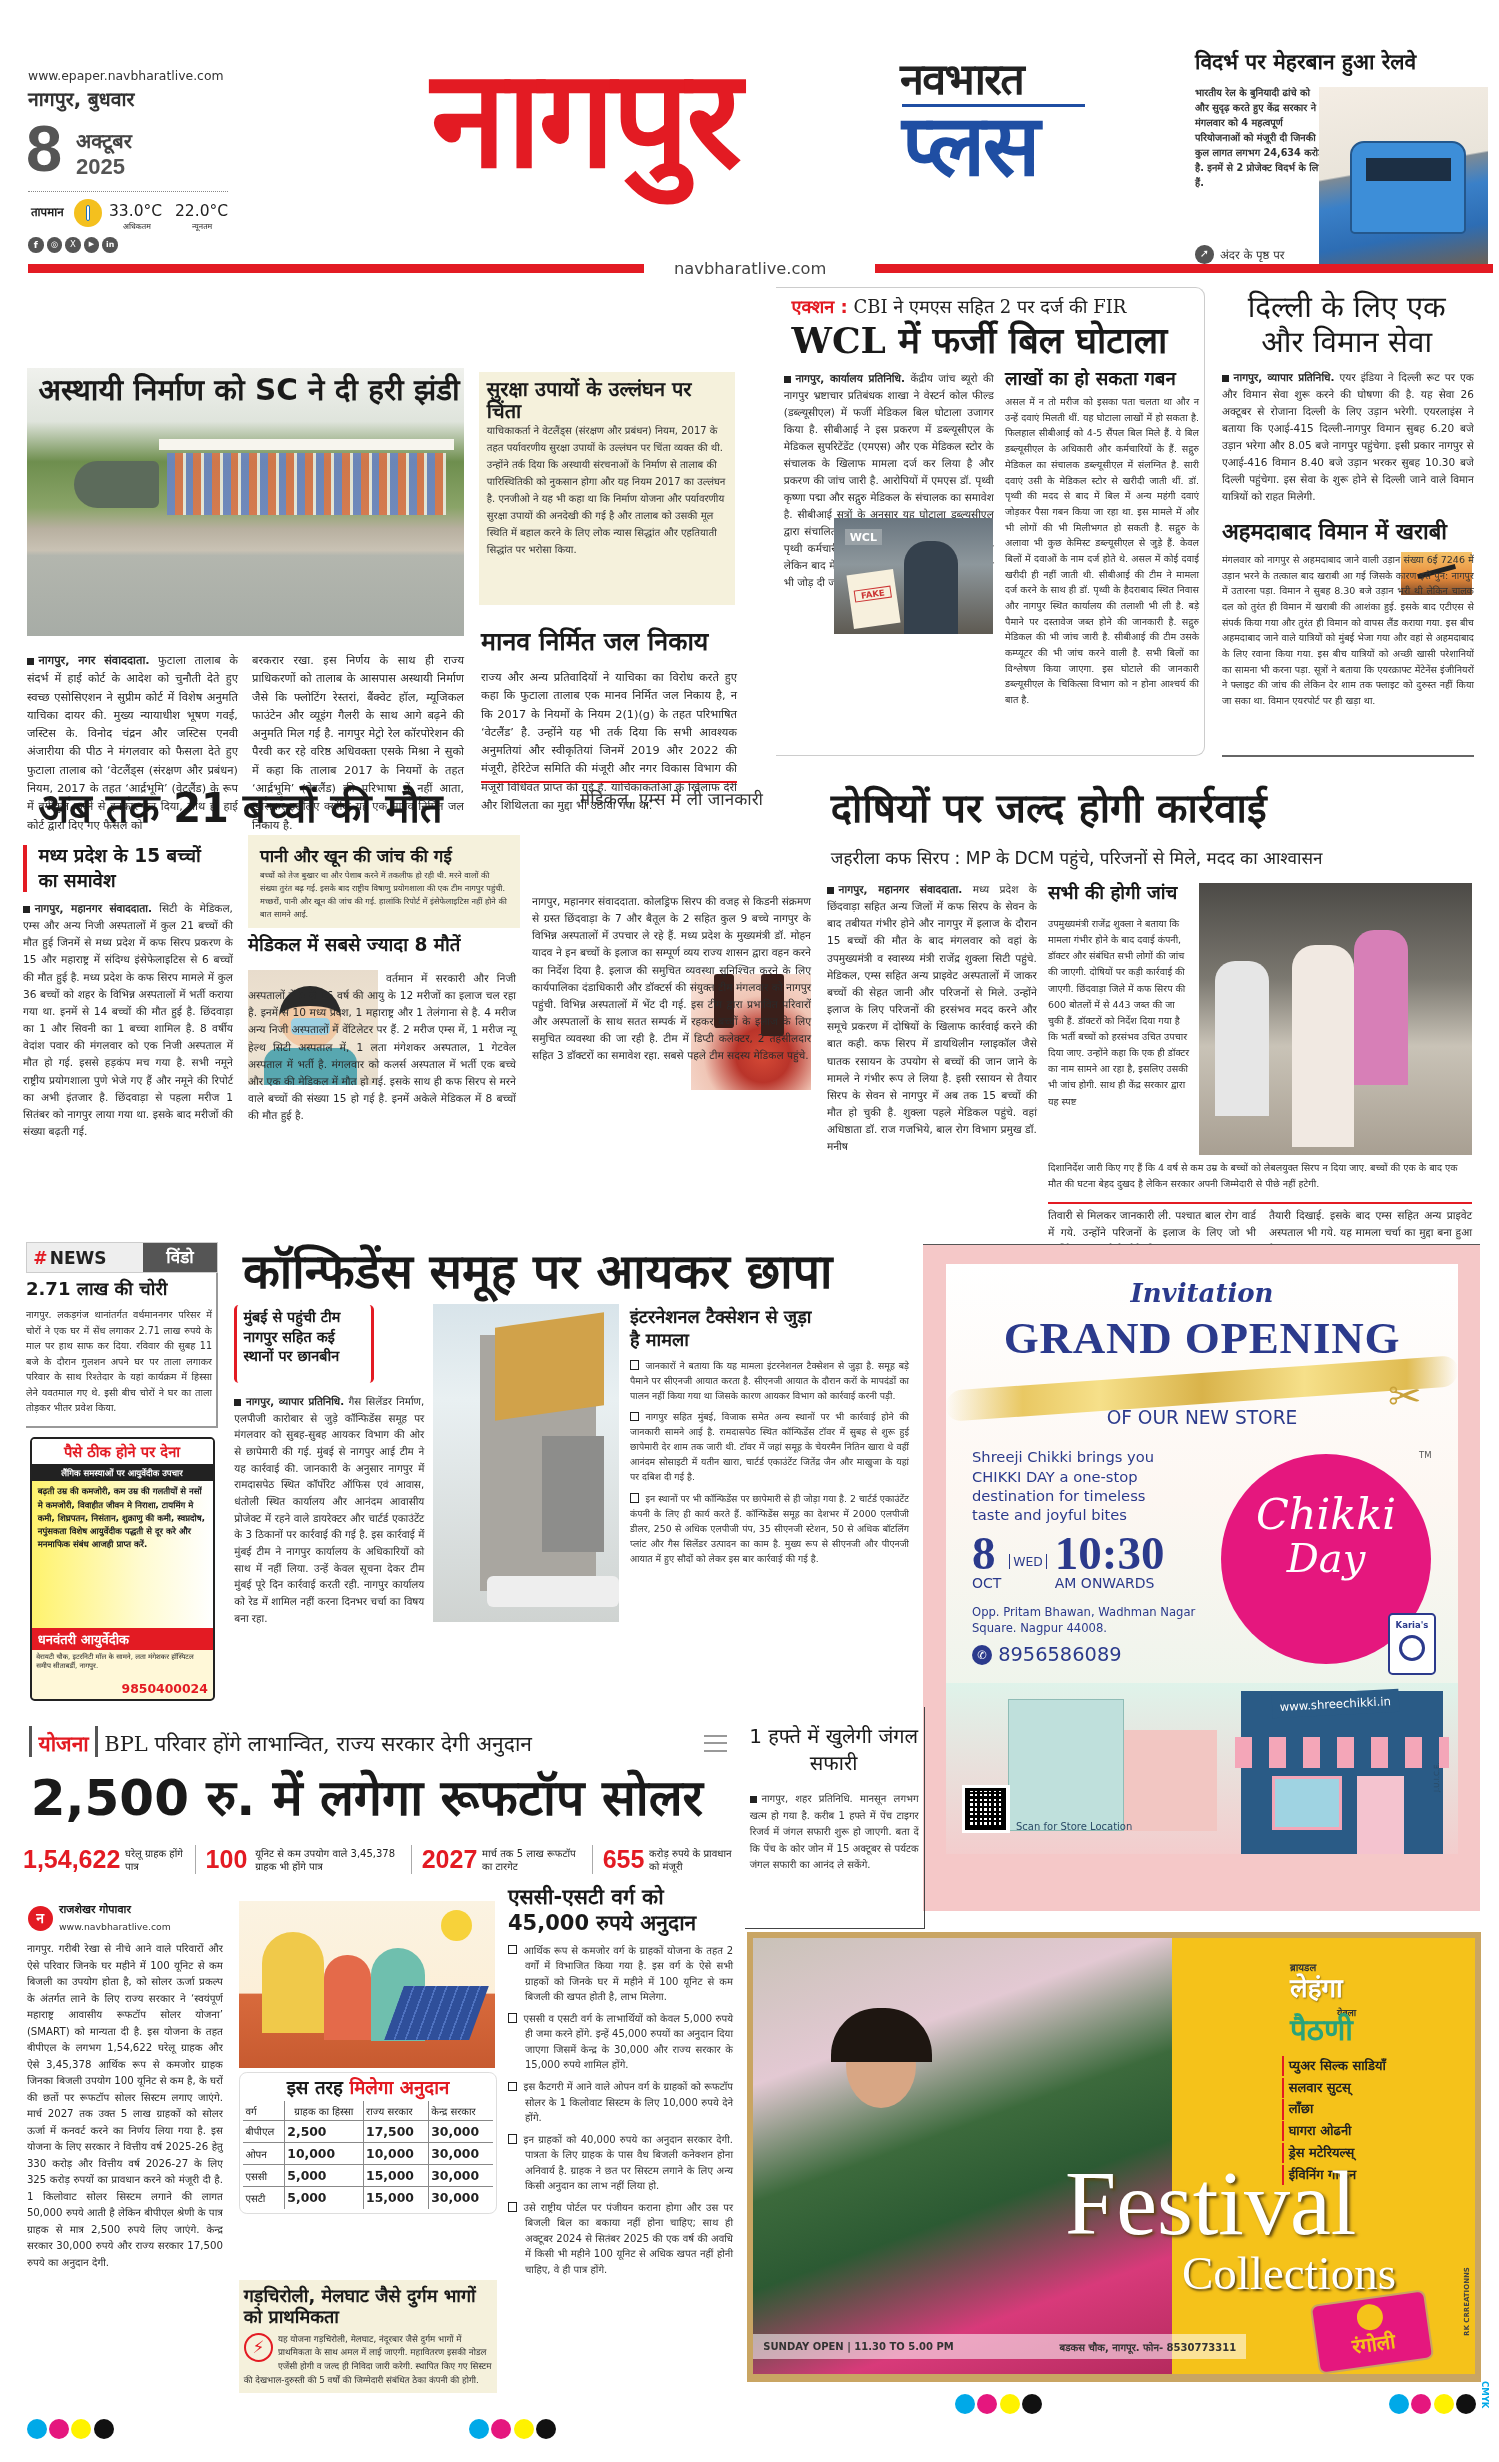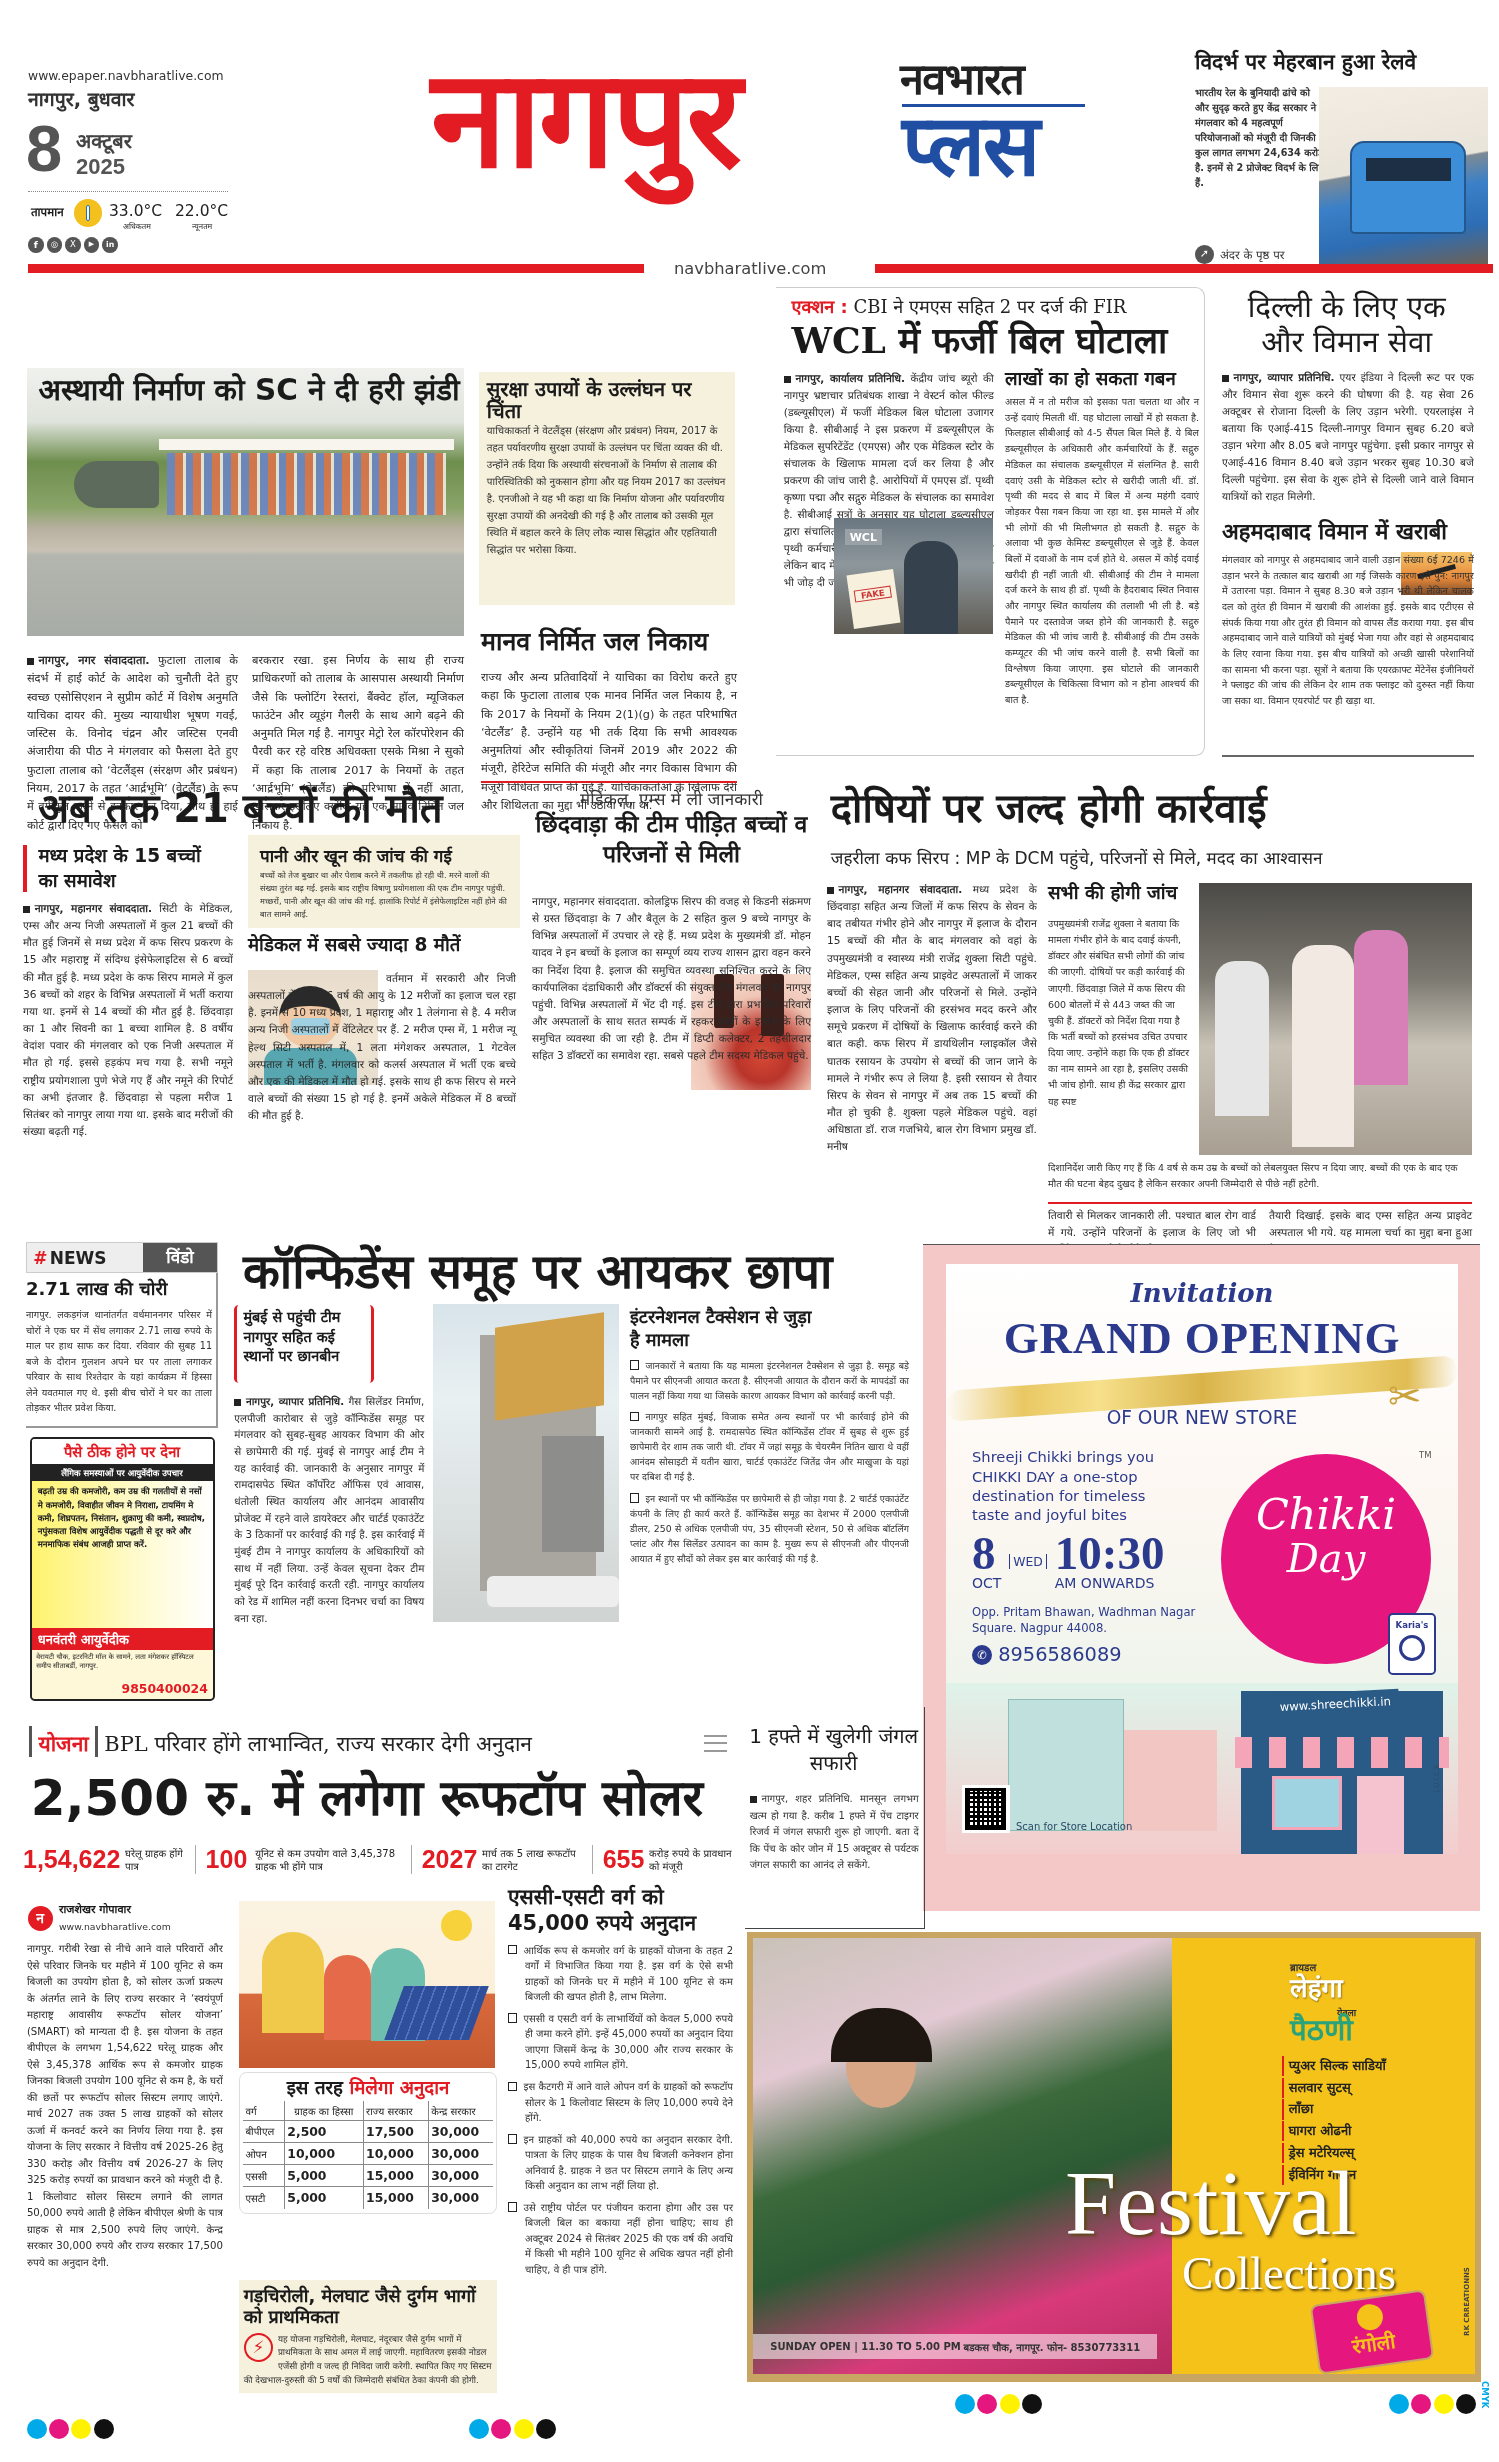--- a/index.html
+++ b/index.html
@@ -136,21 +136,20 @@
   <div class="abs img" style="left:225px;top:186px;width:130px;height:115px;background:linear-gradient(180deg,#e8dccc 0%,#f1e6d4 60%,#e5dccd 100%)">
     <div style="position:absolute;left:31px;top:15.5px;width:62px;height:62px;border-radius:50%;background:#f1c9a5;border-top:20px solid #2a2a2a"></div>
     <div style="position:absolute;left:43px;top:48px;width:39px;height:17px;background:#9ed0e2;border-radius:4.7px"></div>
     <div style="position:absolute;left:15.5px;top:78px;width:93px;height:37px;background:#58a7b0;border-radius:15.5px 15.5px 0 0"></div>
   </div>
   <div class="abs body-txt" style="left:225px;top:186px;width:268px;font-size:10.6px;text-indent:138px">वर्तमान में सरकारी और निजी अस्पतालों में 0 से 16 वर्ष की आयु के 12 मरीजों का इलाज चल रहा है. इनमें से 10 मध्य प्रदेश, 1 महाराष्ट्र और 1 तेलंगाना से है. 4 मरीज अन्य निजी अस्पतालों में वेंटिलेटर पर हैं. 2 मरीज एम्स में, 1 मरीज न्यू हेल्थ सिटी अस्पताल में, 1 लता मंगेशकर अस्पताल, 1 गेटवेल अस्पताल में भर्ती है. मंगलवार को कलर्स अस्पताल में भर्ती एक बच्चे और एक की मेडिकल में मौत हो गई. इसके साथ ही कफ सिरप से मरने वाले बच्चों की संख्या 15 हो गई है. इनमें अकेले मेडिकल में 8 बच्चों की मौत हुई है.</div>
 </div>
 
 <div class="abs" style="left:532px;top:784px;width:279px;height:442px">
   <div class="abs" style="left:0;top:3.1px;width:279px;text-align:center;font-size:17px;color:#333">मेडिकल, एम्स में ली जानकारी</div>
-  <div class="abs hd" style="left:0;top:26px;width:279px;text-align:center;font-size:23px;line-height:1.3">छिंदवाड़ा की टीम पीड़ित बच्चों व परिजनों से मिली</div>
   <div class="abs img" style="left:159px;top:190px;width:120px;height:116px;background:radial-gradient(circle at 60% 70%,#d64a36 0%,#b9342a 25%,#f0c6b6 55%,#fbe9e0 100%)">
     <div style="position:absolute;left:23px;top:0;width:20px;height:54px;background:#3a1f1a;border-radius:3.1px"></div>
     <div style="position:absolute;left:70px;top:0;width:23px;height:62px;background:#3a1f1a;border-radius:3.1px"></div>
   </div>
   <div class="abs body-txt" style="left:0;top:109px;width:279px;font-size:10.6px">नागपुर, महानगर संवाददाता. कोलड्रिफ सिरप की वजह से किडनी संक्रमण से ग्रस्त छिंदवाड़ा के 7 और बैतूल के 2 सहित कुल 9 बच्चे नागपुर के विभिन्न अस्पतालों में उपचार ले रहे हैं. मध्य प्रदेश के मुख्यमंत्री डॉ. मोहन यादव ने इन बच्चों के इलाज का सम्पूर्ण व्यय राज्य शासन द्वारा वहन करने का निर्देश दिया है. इलाज की समुचित व्यवस्था सुनिश्चित करने के लिए कार्यपालिका दंडाधिकारी और डॉक्टर्स की संयुक्त टीम मंगलवार को नागपुर पहुंची. विभिन्न अस्पतालों में भेंट दी गई. इस टीम द्वारा प्रभावित परिवारों और अस्पतालों के साथ सतत सम्पर्क में रहकर बच्चों के इलाज के लिए समुचित व्यवस्था की जा रही है. टीम में डिप्टी कलेक्टर, 2 तहसीलदार सहित 3 डॉक्टरों का समावेश रहा. सबसे पहले टीम सदस्य मेडिकल पहुंचे.</div>
 </div>
 
 <div class="abs" style="left:823px;top:784px;width:656px;height:442px">
   <div class="abs hd" style="left:7.8px;top:1.6px;font-size:40px">दोषियों पर जल्द होगी कार्रवाई</div>
   <div class="abs" style="left:7.8px;top:62px;font-size:17px;color:#222;white-space:nowrap">जहरीला कफ सिरप : MP के DCM पहुंचे, परिजनों से मिले, मदद का आश्वासन</div>
@@ -394,21 +393,21 @@
   <div id="rangoli-list" class="abs" style="left:535px;top:124px">
       <div style="font-size: 13px; font-weight: bold; color: rgb(34, 34, 34); line-height: 1.55; border-left: 2.3px solid rgb(227, 27, 35); padding-left: 4.7px; margin-bottom: 1.6px;">प्युअर सिल्क साडियाँ</div>
       <div style="font-size: 13px; font-weight: bold; color: rgb(34, 34, 34); line-height: 1.55; border-left: 2.3px solid rgb(227, 27, 35); padding-left: 4.7px; margin-bottom: 1.6px;">सलवार सुटस्</div>
       <div style="font-size: 13px; font-weight: bold; color: rgb(34, 34, 34); line-height: 1.55; border-left: 2.3px solid rgb(227, 27, 35); padding-left: 4.7px; margin-bottom: 1.6px;">लाँछा</div>
       <div style="font-size: 13px; font-weight: bold; color: rgb(34, 34, 34); line-height: 1.55; border-left: 2.3px solid rgb(227, 27, 35); padding-left: 4.7px; margin-bottom: 1.6px;">घागरा ओढनी</div>
       <div style="font-size: 13px; font-weight: bold; color: rgb(34, 34, 34); line-height: 1.55; border-left: 2.3px solid rgb(227, 27, 35); padding-left: 4.7px; margin-bottom: 1.6px;">ड्रेस मटेरियल्स्</div>
       <div style="font-size: 13px; font-weight: bold; color: rgb(34, 34, 34); line-height: 1.55; border-left: 2.3px solid rgb(227, 27, 35); padding-left: 4.7px; margin-bottom: 1.6px;">ईविनिंग गाऊन</div>
     </div>
   <div class="abs" style="left:318px;top:225px;font-family:'Liberation Serif',serif;font-size:92px;color:#fff;text-shadow:2.3px 2.3px 3.1px #5a4410;line-height:1">Festival</div>
   <div class="abs" style="left:435px;top:314px;font-family:'Liberation Serif',serif;font-size:47px;color:#fff;text-shadow:1.6px 1.6px 2.3px #5a4410">Collections</div>
-  <div class="abs" style="left:6.2px;top:402px;width:404px;height:25px;background:rgba(255,255,255,.55);display:flex;align-items:center;justify-content:space-between;padding:0 17px;font-size:10px;font-weight:bold;color:#333">
+  <div class="abs" style="left:6.2px;top:402px;width:493px;height:25px;background:rgba(255,255,255,.55);display:flex;align-items:center;justify-content:space-between;padding:0 10px;font-size:10px;font-weight:bold;color:#333">
     <span>SUNDAY OPEN | 11.30 TO 5.00 PM</span>
     <span>बडकस चौक, नागपूर. फोन- 8530773311</span>
   </div>
   <div class="abs" style="left:567px;top:365px;width:116px;height:70px;background:#e5177e;border:2.3px solid #c9a563;border-radius:7.8px;transform:rotate(-8deg);text-align:center">
     <div style="width:26px;height:26px;border-radius:50%;background:#f5c21a;margin:4.7px auto 0"></div>
     <span style="color:#f5c21a;font-weight:bold;font-size:20px">रंगोली</span>
   </div>
   <div class="abs" style="left:716px;top:404px;font-size:7px;font-weight:bold;color:#444;transform:rotate(-90deg);transform-origin:left top;white-space:nowrap">RK CRREATIONNS</div>
 </div>
 

